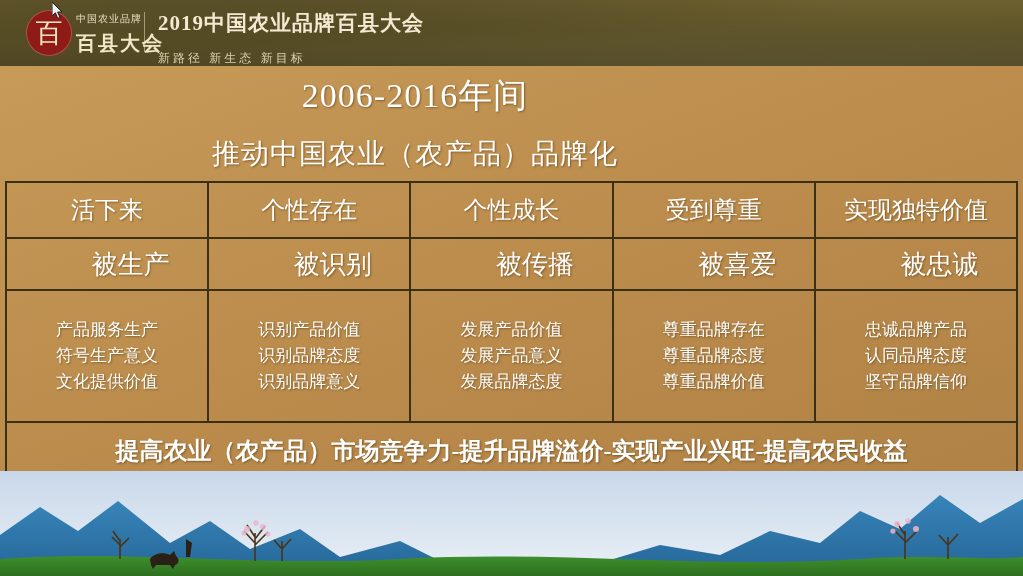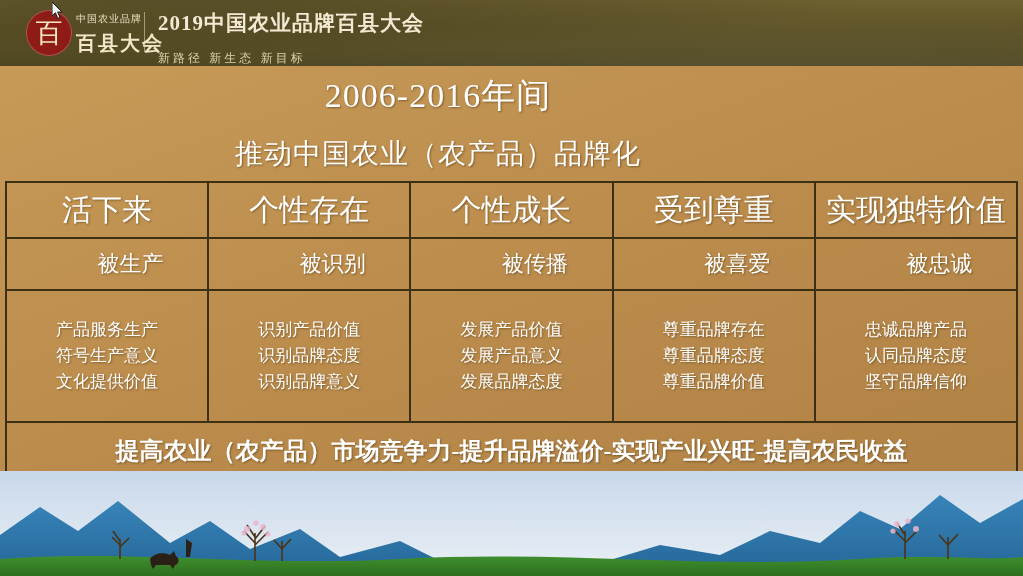--- a/index.html
+++ b/index.html
@@ -59,40 +59,39 @@
   
   #slide{
     position:absolute;left:0;top:66px;width:1023px;height:510px;
     background:#bd8f50;
     background-image:linear-gradient(160deg,#c79a58 0%,#bb8c4c 45%,#ad7f43 100%);
   }
   
   #heading{
     position:absolute;left:0;top:10px;width:830px;text-align:center;color:#ffffff;
     text-shadow:1px 1px 2px rgba(80,50,15,.55);
-    padding-left:23px;
   }
   #heading .l1{font-size:34px;line-height:40px;letter-spacing:1px;}
   #heading .l2{font-size:28px;line-height:44px;letter-spacing:1px;margin-top:16px;}
 
   
   #grid{
     position:absolute;left:5px;top:115px;width:1013px;
     border-collapse:collapse;
     table-layout:fixed;
   }
   #grid td{
     border:2px solid #3b2f14;
     text-align:center;
     color:#ffffff;
     vertical-align:middle;
     text-shadow:1px 1px 2px rgba(70,45,12,.5);
   }
-  #grid .r1 td{height:52px;font-size:30px;}
-  #grid .r2 td{height:48px;font-size:22px;padding-left:48px;}
+  #grid .r1 td{height:52px;font-size:24px;}
+  #grid .r2 td{height:48px;font-size:26px;padding-left:48px;}
   #grid .r3 td{height:114px;font-size:17px;line-height:26px;padding:8px 2px;}
   #grid .r3 .cellcol{display:flex;flex-direction:column;align-items:center;justify-content:center;}
   #grid .r4 td{height:56px;font-size:24px;font-weight:bold;}
   #grid .r4 td{padding:0 14px;}
 
   
   #scene{
     position:absolute;left:0;bottom:0;width:1023px;height:105px;overflow:hidden;
   }
 </style>

